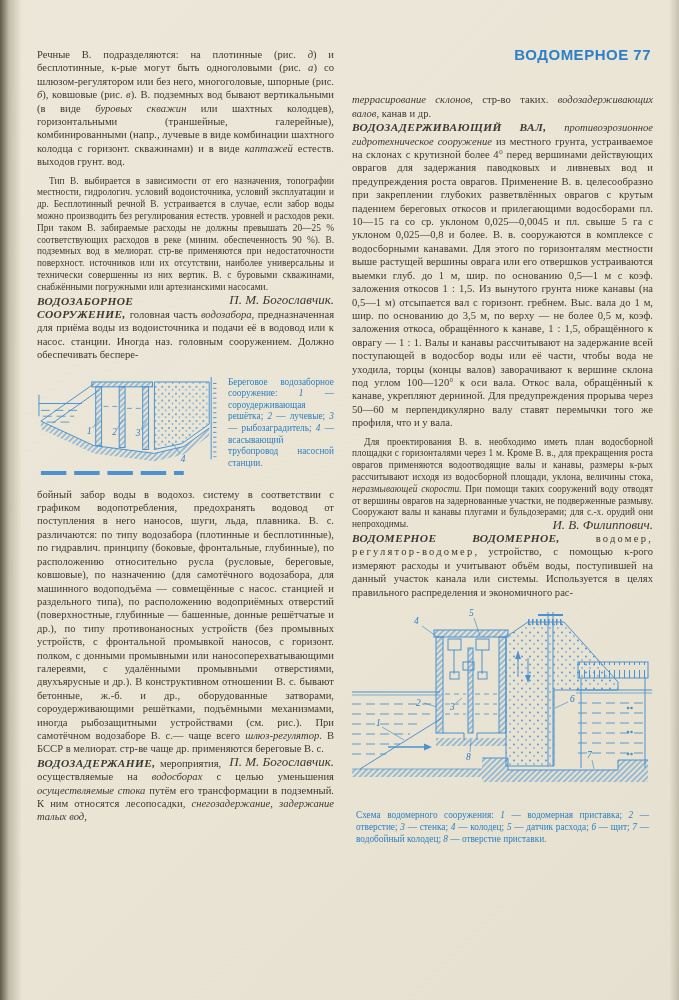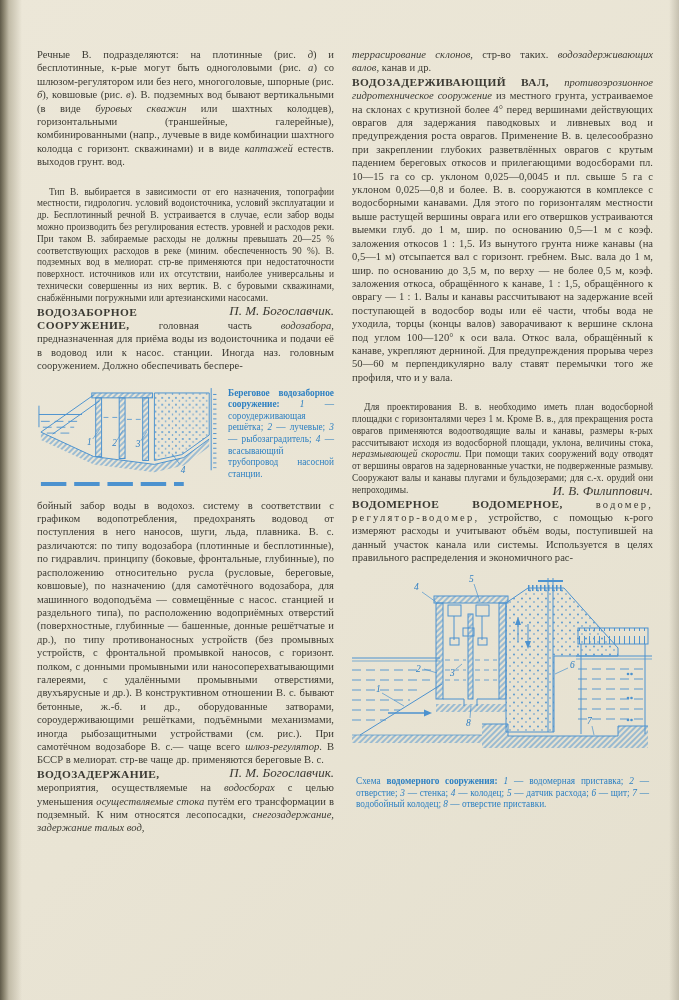--- a/index.html
+++ b/index.html
@@ -19,35 +19,35 @@
   }
   .col{position:absolute;top:48px;text-align:justify;font-size:10.6px;line-height:13.4px;}
   .col-left{left:37px;width:297px;}
   .col-right{left:352px;width:301px;}
   .running-head{
     font-family:"Liberation Sans","DejaVu Sans",sans-serif;
     font-weight:bold;color:#2e80c9;font-size:15px;letter-spacing:.5px;
     text-align:right;margin:0 2px 32px 0;
   }
   p{margin:0;}
-  p.small{font-size:9.4px;line-height:11.8px;text-indent:12px;margin-top:18px;}
+  p.small{font-size:9.4px;line-height:11.8px;text-indent:12px;margin-top:7px;}
   p.entry{margin-top:1px;}
-  .hw{font-weight:bold;font-size:11.4px;letter-spacing:.4px;}
+  .hw{font-weight:bold;font-size:11.4px;letter-spacing:.4px;font-style:italic;}
   .it{font-style:italic;}
   .spaced{letter-spacing:2.2px;}
   .sig{float:right;font-style:italic;font-size:13px;line-height:11.8px;padding-left:8px;}
   figure{margin:9px 0 7px;}
   .figure-row{display:flex;gap:9px;align-items:flex-start;}
   .figure-col{margin-top:7px;}
   .fig-caption{
     color:#2e80c2;font-size:9.3px;line-height:11.6px;text-align:justify;
   }
   .figure-row .fig-caption{flex:1;padding-top:6px;}
   .figure-col .fig-caption{margin:3px 4px 0 4px;}
-  .cap-b{font-weight:bold;}
+  .cap-b{font-weight:normal;}
   .cap-i{font-style:italic;}
   
   .diagram line,.diagram polyline,.diagram polygon,.diagram rect,.diagram path{
     stroke:#4c92cf;fill:none;stroke-width:1;
   }
   .diagram circle{fill:#4c92cf;stroke:none;}
   .diagram .fillb{fill:#4c92cf;stroke:none;}
   .diagram text{font:italic 9.5px "Liberation Serif",serif;fill:#2f7fc4;stroke:none;}
   .diagram .dash{stroke-dasharray:9,5;stroke-width:.9;}
   .diagram .dsh{stroke-dasharray:5,4;stroke-width:.8;}
@@ -113,20 +113,24 @@
 
       <line x1="4" y1="104" x2="150" y2="104" style="stroke-width:4;stroke-dasharray:26 8"></line>
     </svg>
     <figcaption class="fig-caption"><span class="cap-b">Береговое водозаборное сооружение: </span><span class="cap-i">1</span><span> — сороудерживающая решётка; </span><span class="cap-i">2</span><span> — лучевые; </span><span class="cap-i">3</span><span> — рыбозаградитель; </span><span class="cap-i">4</span><span> — всасывающий трубопровод насосной станции.</span></figcaption>
   </figure>
     <p class="para"><span>бойный забор воды в водохоз. систему в соответствии с графиком водопотребления, предохранять водовод от поступления в него наносов, шуги, льда, плавника. В. с. различаются: по типу водозабора (плотинные и бесплотинные), по гидравлич. принципу (боковые, фронтальные, глубинные), по расположению относительно русла (русловые, береговые, ковшовые), по назначению (для самотёчного водозабора, для машинного водоподъёма — совмещённые с насос. станцией и раздельного типа), по расположению водоприёмных отверстий (поверхностные, глубинные — башенные, донные решётчатые и др.), по типу противонаносных устройств (без промывных устройств, с фронтальной промывкой наносов, с горизонт. полком, с донными промывными или наносоперехватывающими галереями, с удалёнными промывными отверстиями, двухъярусные и др.). В конструктивном отношении В. с. бывают бетонные, ж.-б. и др., оборудованные затворами, сороудерживающими решётками, подъёмными механизмами, иногда рыбозащитными устройствами (см. рис.). При самотёчном водозаборе В. с.— чаще всего </span><span class="it">шлюз-регулятор</span><span>. В БССР в мелиорат. стр-ве чаще др. применяются береговые В. с.</span><span class="sig">П. М. Богославчик.</span></p>
     <p class="entry"><span class="hw">ВОДОЗАДЕРЖАНИЕ, </span><span>мероприятия, осуществляемые на </span><span class="it">водосборах</span><span> с целью уменьшения </span><span class="it">осуществляемые стока</span><span> путём его трансформации в подземный. К ним относятся лесопосадки, </span><span class="it">снегозадержание, задержание талых вод,</span></p>
   </div>
 
 <div class="col col-right" id="col-right">
+  <div class="running-head">
+    <span>ВОДОМЕРНОЕ</span>
+    <span>77</span>
+  </div>
 <p class="para"><span class="it">террасирование склонов</span><span>, стр-во таких. </span><span class="it">водозадерживающих валов</span><span>, канав и др.</span></p>
     <p class="entry"><span class="hw">ВОДОЗАДЕРЖИВАЮЩИЙ ВАЛ, </span><span class="it">противоэрозионное гидротехническое сооружение</span><span> из местного грунта, устраиваемое на склонах с крутизной более 4° перед вершинами действующих оврагов для задержания паводковых и ливневых вод и предупреждения роста оврагов. Применение В. в. целесообразно при закреплении глубоких разветвлённых оврагов с крутым падением береговых откосов и прилегающими водосборами пл. 10—15 га со ср. уклоном 0,025—0,0045 и пл. свыше 5 га с уклоном 0,025—0,8 и более. В. в. сооружаются в комплексе с водосборными канавами. Для этого по горизонталям местности выше растущей вершины оврага или его отвершков устраиваются выемки глуб. до 1 м, шир. по основанию 0,5—1 м с коэф. заложения откосов 1 : 1,5. Из вынутого грунта ниже канавы (на 0,5—1 м) отсыпается вал с горизонт. гребнем. Выс. вала до 1 м, шир. по основанию до 3,5 м, по верху — не более 0,5 м, коэф. заложения откоса, обращённого к канаве, 1 : 1,5, обращённого к оврагу — 1 : 1. Валы и канавы рассчитывают на задержание всей поступающей в водосбор воды или её части, чтобы вода не уходила, торцы (концы валов) заворачивают к вершине склона под углом 100—120° к оси вала. Откос вала, обращённый к канаве, укрепляют дерниной. Для предупреждения прорыва через 50—60 м перпендикулярно валу ставят перемычки того же профиля, что и у вала.</span></p>
     <p class="small"><span>Для проектирования В. в. необходимо иметь план водосборной площадки с горизонталями через 1 м. Кроме В. в., для прекращения роста оврагов применяются водоотводящие валы и канавы, размеры к-рых рассчитывают исходя из водосборной площади, уклона, величины стока, </span><span class="it">неразмывающей скорости</span><span>. При помощи таких сооружений воду отводят от вершины оврагов на задернованные участки, не подверженные размыву. Сооружают валы и канавы плугами и бульдозерами; для с.-х. орудий они непроходимы.</span><span class="sig">И. В. Филиппович.</span></p>
     <p class="entry"><span class="hw">ВОДОМЕРНОЕ ВОДОМЕРНОЕ, </span><span class="spaced">водомер, регулятор-водомер</span><span>, устройство, с помощью к-рого измеряют расходы и учитывают объём воды, поступившей на данный участок канала или системы. Используется в целях правильного распределения и экономичного рас-</span></p>
     <figure id="fig2" class="figure-col">
     <svg class="diagram" width="300" height="198" viewBox="0 0 300 198">
       <defs>
         <pattern id="h2" width="4" height="4" patternUnits="userSpaceOnUse" patternTransform="rotate(45)">
           <line x1="2" y1="0" x2="2" y2="4"></line>
         </pattern>

